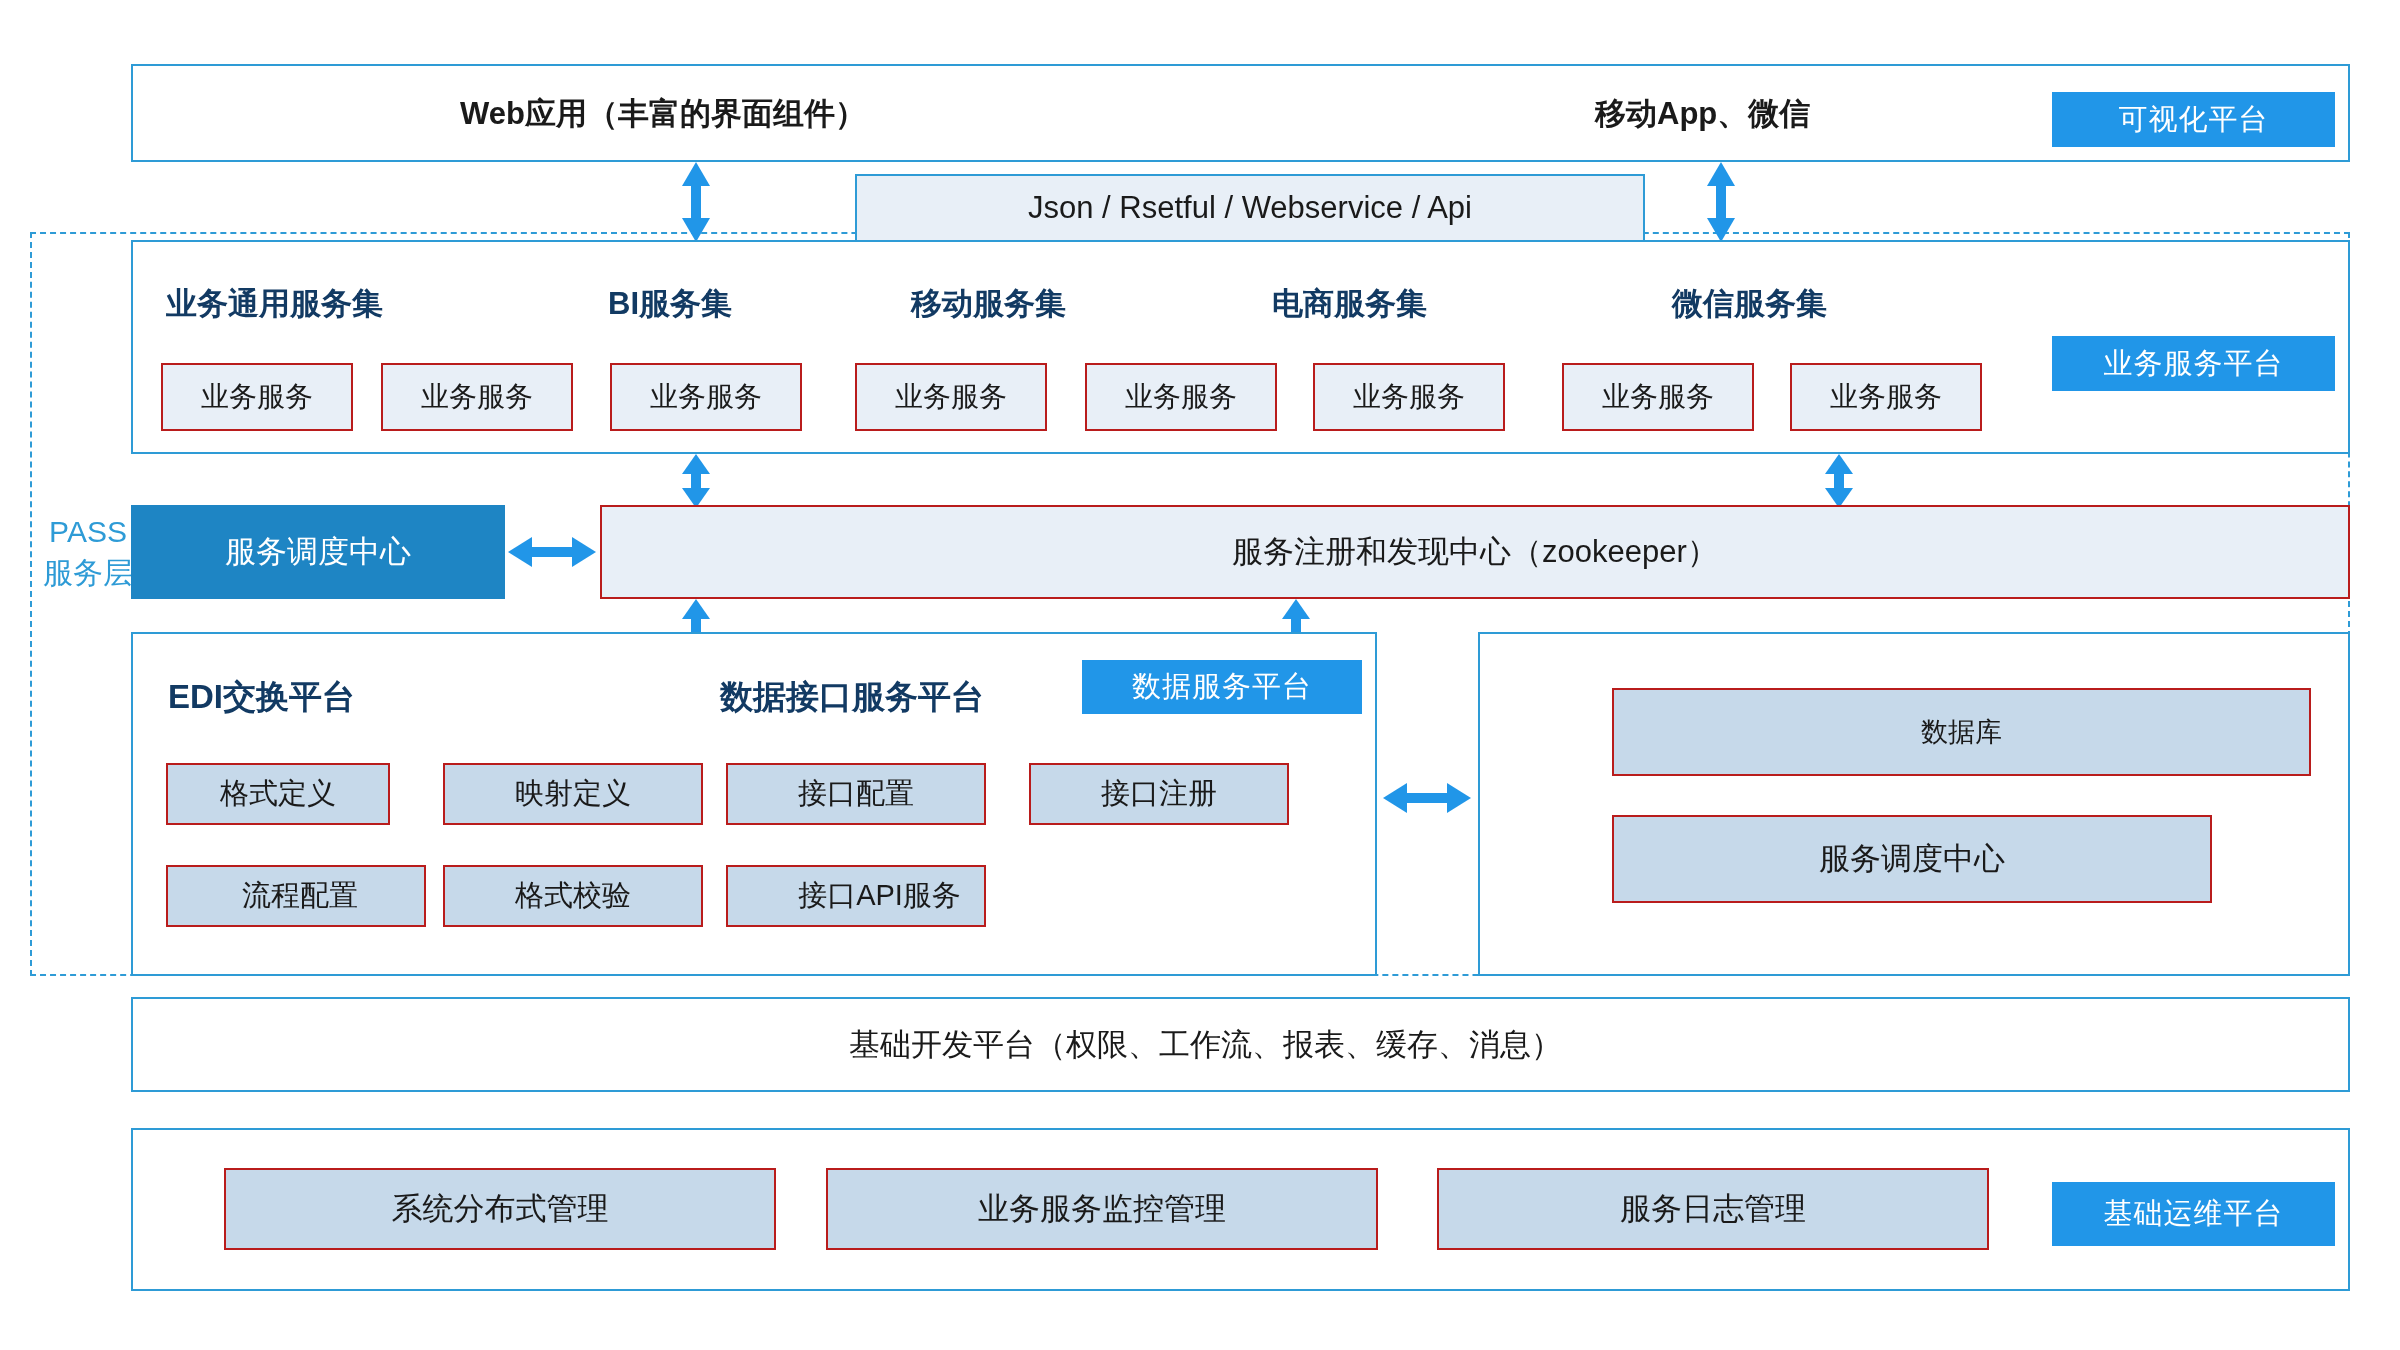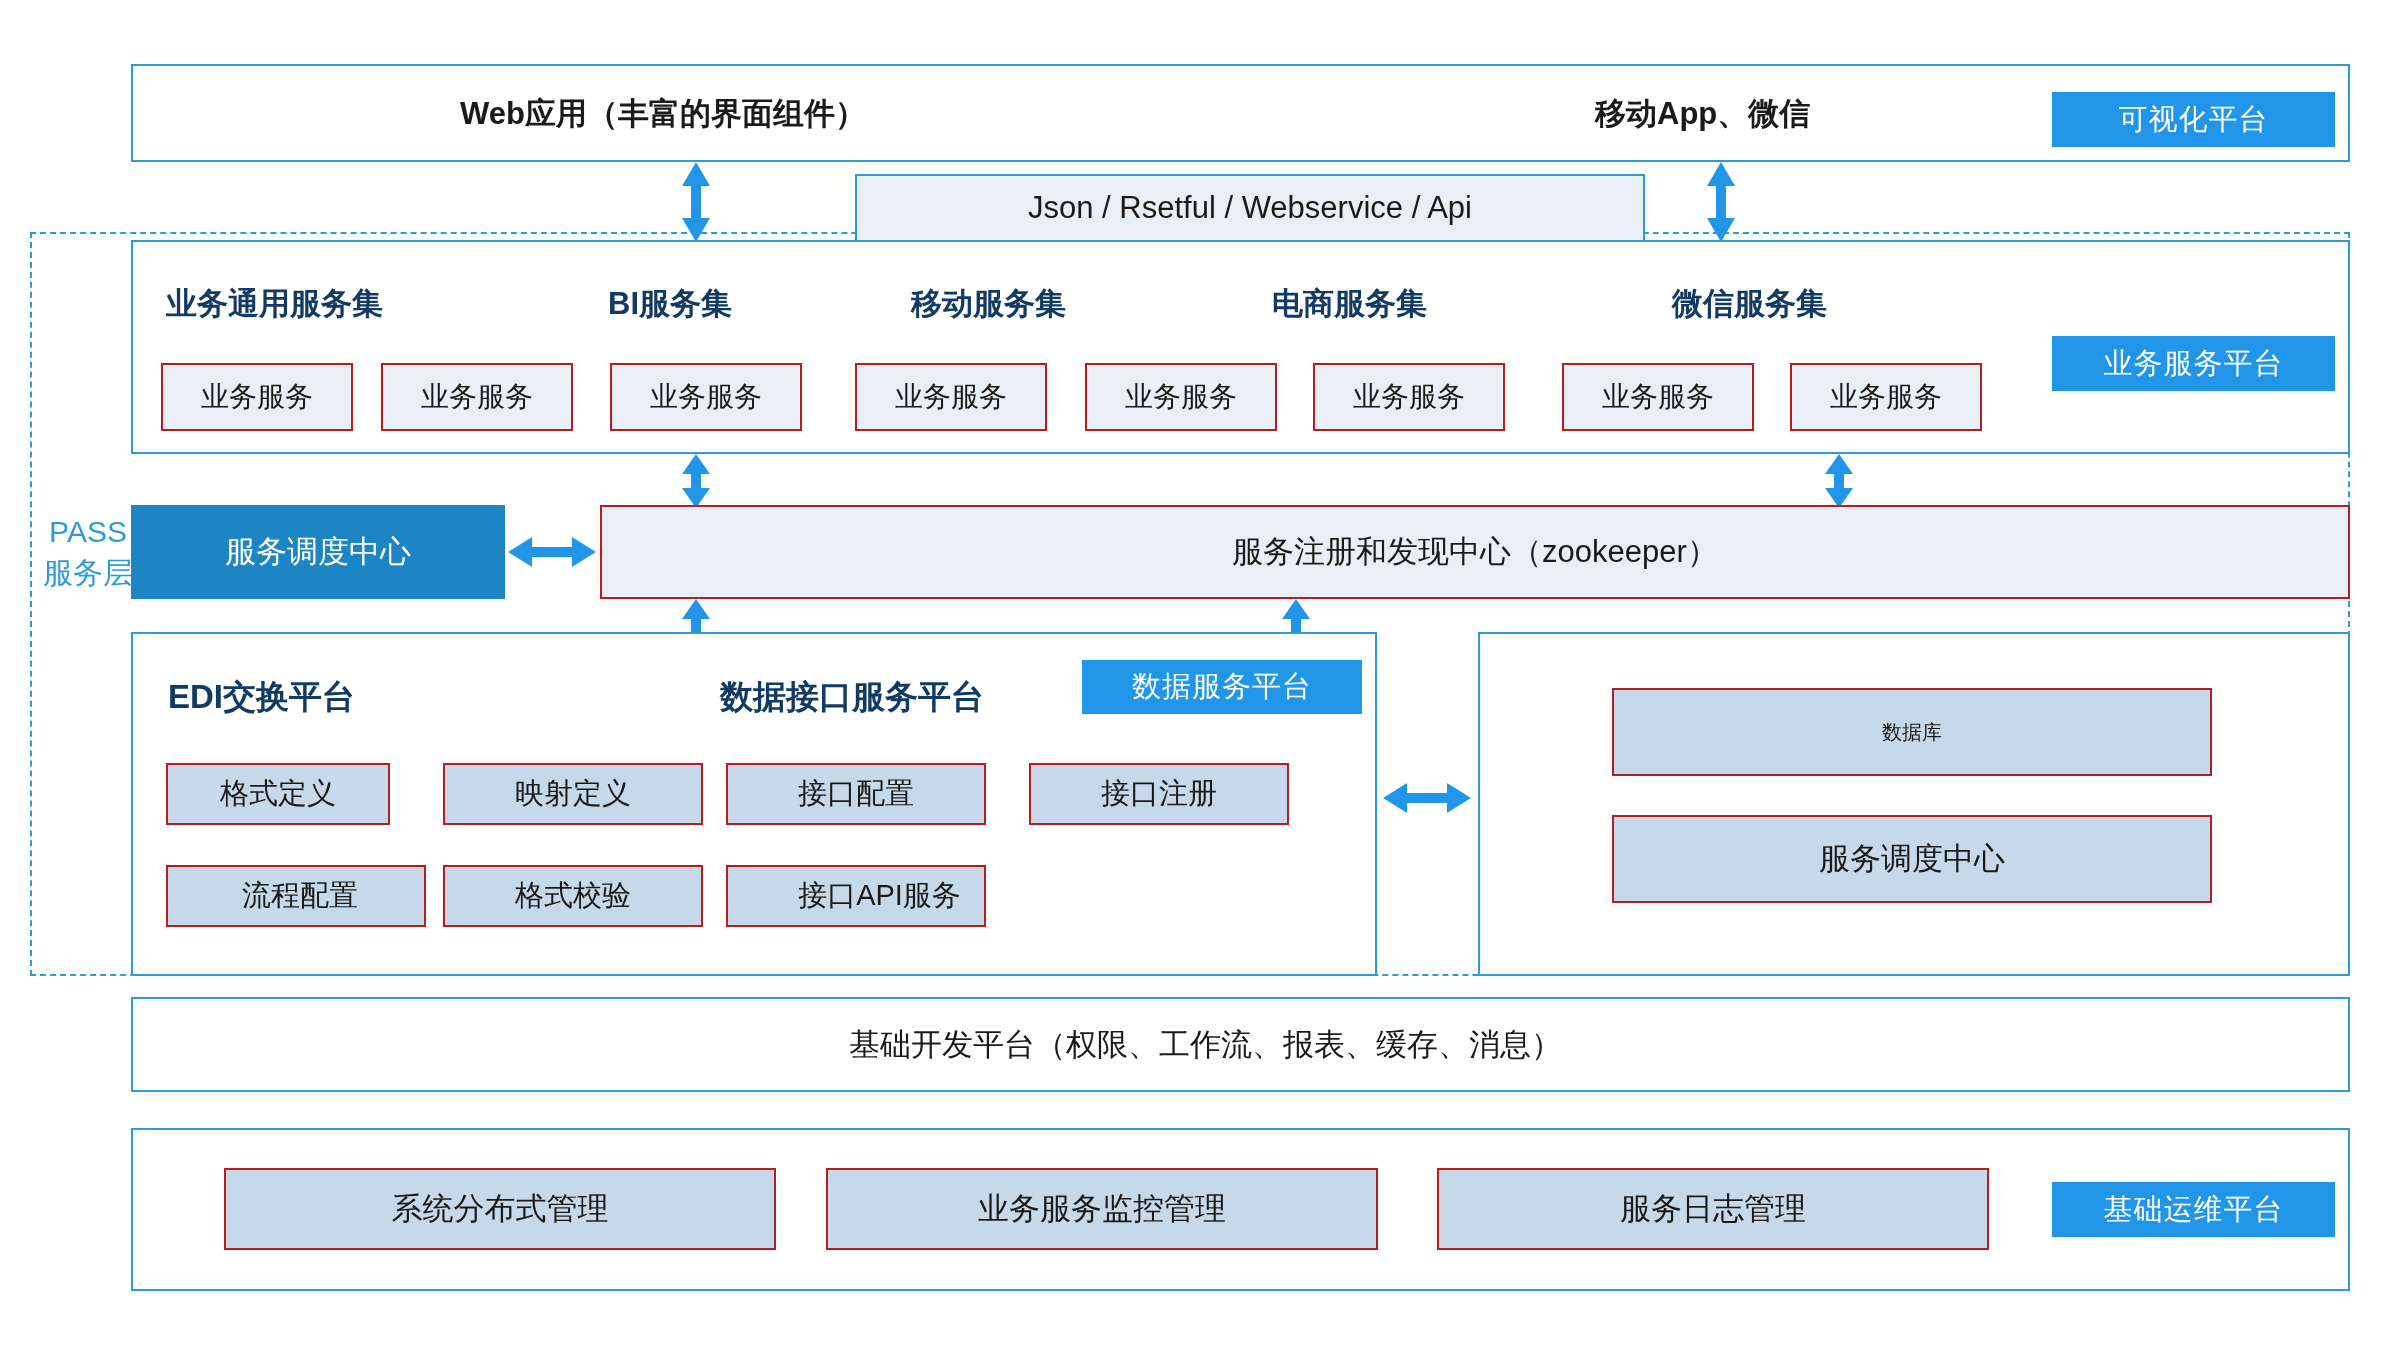--- a/index.html
+++ b/index.html
@@ -190,25 +190,25 @@
 
   <div class="arrow-h" style="left:1383px; top:777px; width:88px; height:42px;">
     <svg width="88" height="42" viewBox="0 0 88 42">
       <polygon points="0,21 24,6 24,36" fill="#2196e8"></polygon>
       <rect x="22" y="16" width="44" height="10" fill="#2196e8"></rect>
       <polygon points="88,21 64,6 64,36" fill="#2196e8"></polygon>
     </svg>
   </div>
 
   <div class="panel" style="left:1478px; top:632px; width:872px; height:344px;"></div>
-  <div class="tile tile-steel" style="left:1612px; top:688px; width:600px; height:88px; font-size:20px;">数据库</div>
+  <div class="tile tile-steel" style="left:1612px; top:688px; width:699px; height:88px; font-size:27px;">数据库</div>
   <div class="tile tile-steel" style="left:1612px; top:815px; width:600px; height:88px; font-size:31px;">服务调度中心</div>
 
   <div class="panel" style="left:131px; top:997px; width:2219px; height:95px;"></div>
   <div class="plain" style="left:131px; top:997px; width:2149px; height:95px; font-size:31px;">基础开发平台（权限、工作流、报表、缓存、消息）</div>
 
   <div class="panel" style="left:131px; top:1128px; width:2219px; height:163px;"></div>
   <div class="tile tile-steel" style="left:224px; top:1168px; width:552px; height:82px; font-size:31px;">系统分布式管理</div>
   <div class="tile tile-steel" style="left:826px; top:1168px; width:552px; height:82px; font-size:31px;">业务服务监控管理</div>
   <div class="tile tile-steel" style="left:1437px; top:1168px; width:552px; height:82px; font-size:31px;">服务日志管理</div>
-  <div class="badge" style="left:2052px; top:1182px; width:283px; height:55px; font-size:29px;">基础运维平台</div>
+  <div class="badge" style="left:2052px; top:1182px; width:283px; height:64px; font-size:29px;">基础运维平台</div>
 
 </div>
 
 </body></html>

